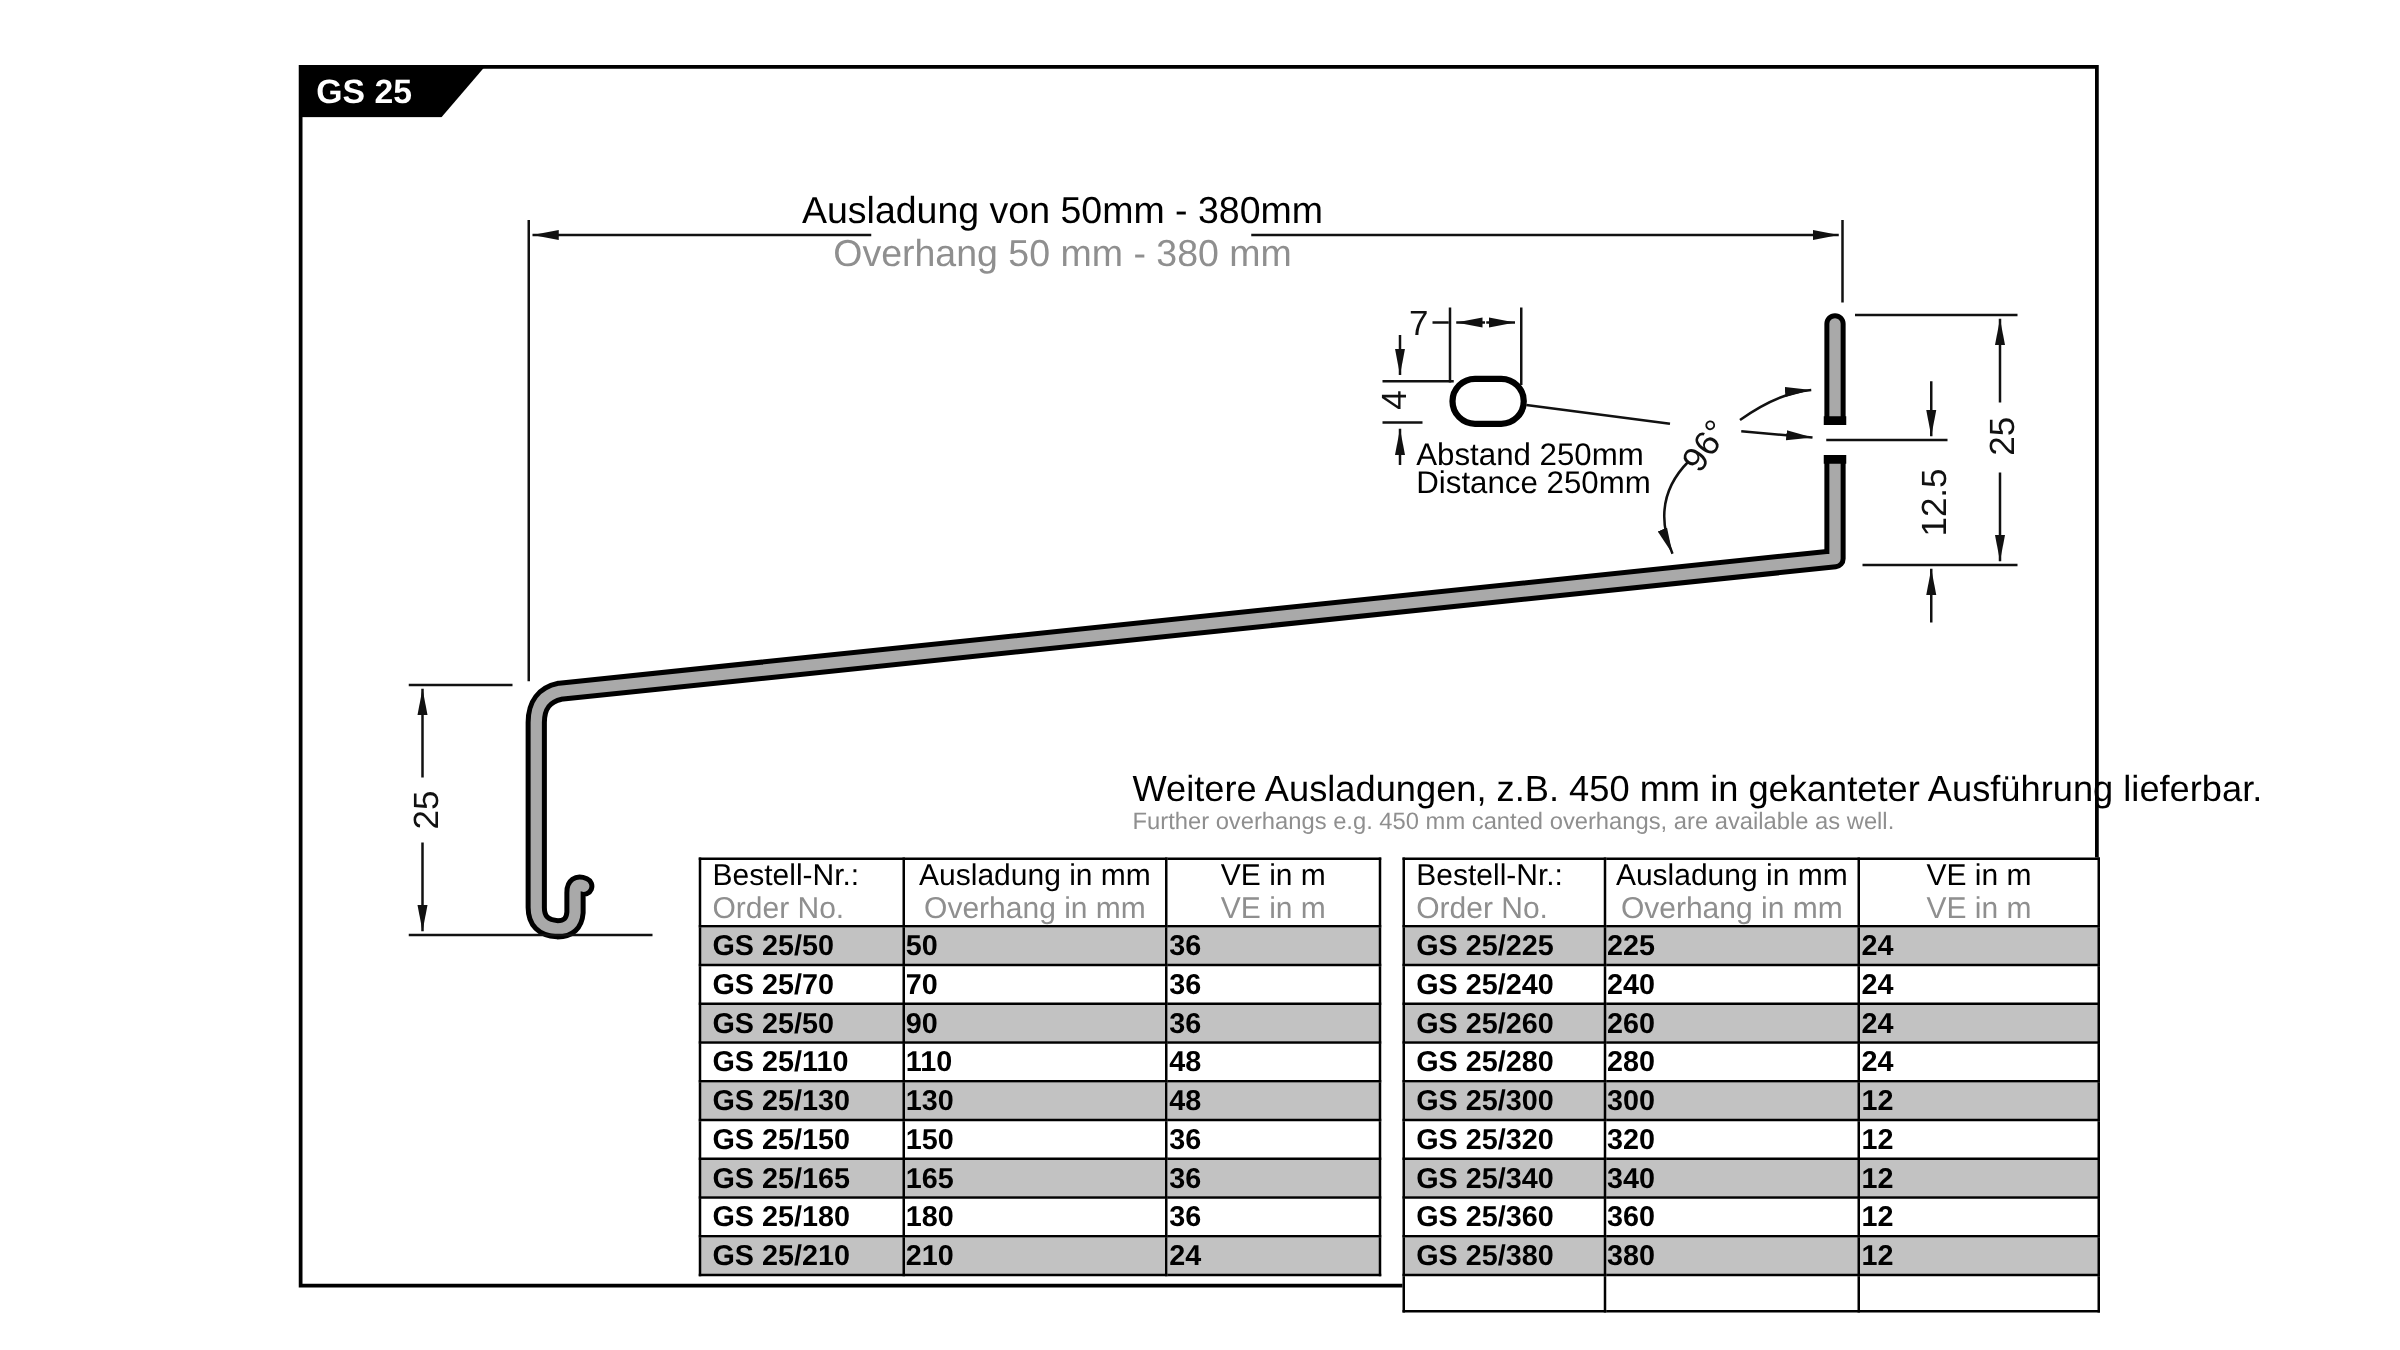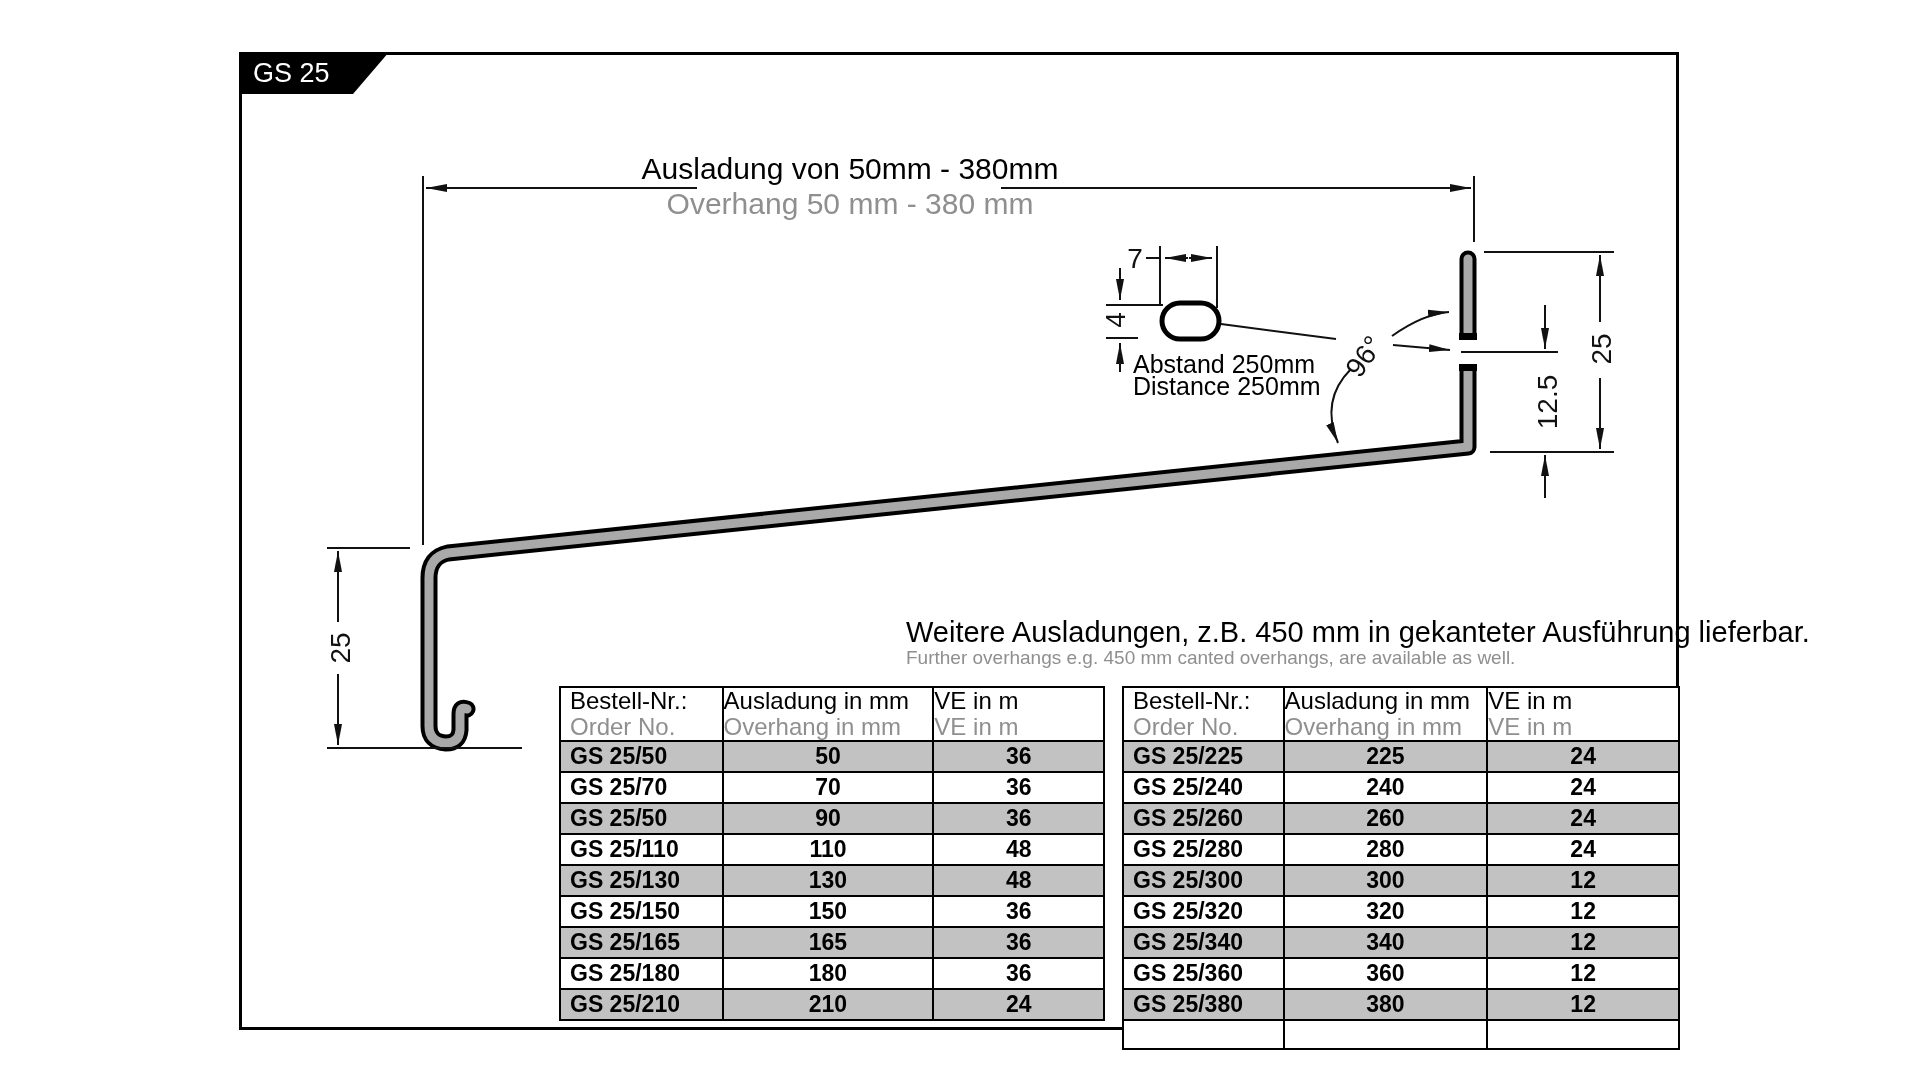--- a/index.html
+++ b/index.html
@@ -1,46 +1,46 @@
 <!DOCTYPE html>
 <html><head>
 <meta charset="utf-8">
 <style>
   html,body{margin:0;padding:0;background:#fff;}
   body{width:1920px;height:1080px;position:relative;overflow:hidden;
        font-family:"Liberation Sans",sans-serif;color:#000;}
   .frame{position:absolute;left:239px;top:52px;width:1440px;height:978px;
          border:3px solid #000;box-sizing:border-box;background:#fff;}
   .gs-label{position:absolute;left:239px;top:52px;width:150px;height:42px;
-            background:#000;color:#fff;font-size:27px;font-weight:normal;
+            background:#000;color:#fff;font-size:27px;font-weight:bold;
             line-height:42px;padding-left:14px;box-sizing:border-box;
             clip-path:polygon(0 0,100% 0,76% 100%,0 100%);}
   .title-de{position:absolute;left:850px;top:152px;transform:translateX(-50%);
             font-size:30px;white-space:nowrap;}
   .title-en{position:absolute;left:850px;top:187px;transform:translateX(-50%);
             font-size:30px;color:#8f8f8f;white-space:nowrap;}
   .note-de{position:absolute;left:906px;top:616px;font-size:29px;white-space:nowrap;}
   .note-en{position:absolute;left:906px;top:647px;font-size:19px;color:#8f8f8f;white-space:nowrap;}
   .abst-de{position:absolute;left:1133px;top:350px;font-size:25px;white-space:nowrap;}
   .abst-en{position:absolute;left:1133px;top:372px;font-size:25px;color:#000000;white-space:nowrap;}
   svg.draw{position:absolute;left:0;top:0;}
   svg.draw text{font-family:"Liberation Sans",sans-serif;font-size:28px;fill:#111;}
 
   table.spec{position:absolute;border-collapse:collapse;table-layout:fixed;background:#fff;}
   table.spec th,table.spec td{border:2px solid #000;overflow:hidden;}
   table.spec thead tr{height:42px;}
   table.spec tbody tr{height:28.6px;}
   table.spec tbody tr:nth-child(odd){background:#c2c2c2;}
-  table.spec th{font-weight:normal;font-size:24px;line-height:26px;text-align:left;
+  table.spec th{font-weight:normal;font-size:24px;line-height:26px;text-align:center;
                 vertical-align:middle;padding:0;}
   table.spec th.c1{text-align:left;padding-left:9px;}
   .h-sub{color:#8f8f8f;}
   table.spec td{font-weight:bold;font-size:23px;}
   td.c1{text-align:left;padding-left:9px;}
-  td.cn{text-align:center;}
+  td.cn{}
   #tbl-left{left:559px;top:686px;width:546px;}
   #tbl-right{left:1122px;top:686px;width:558px;}
 </style>
 </head>
 <body>
 
 <div class="frame"></div>
 <div class="gs-label">GS 25</div>
 
 <div class="title-de">Ausladung von 50mm - 380mm</div>

